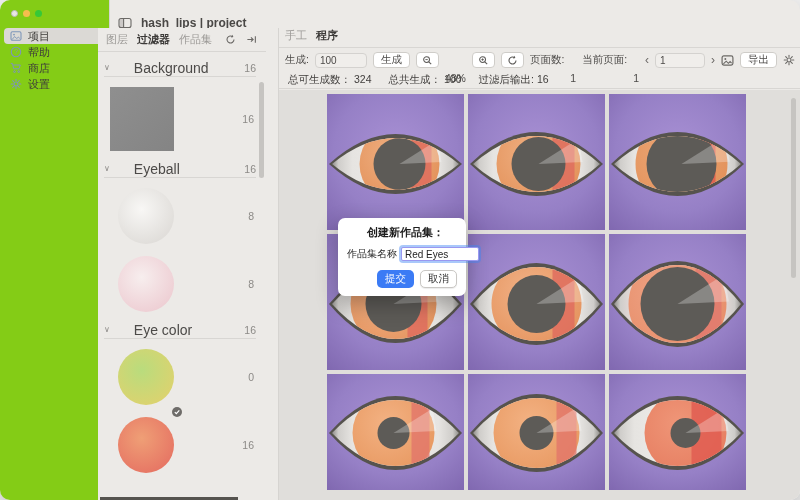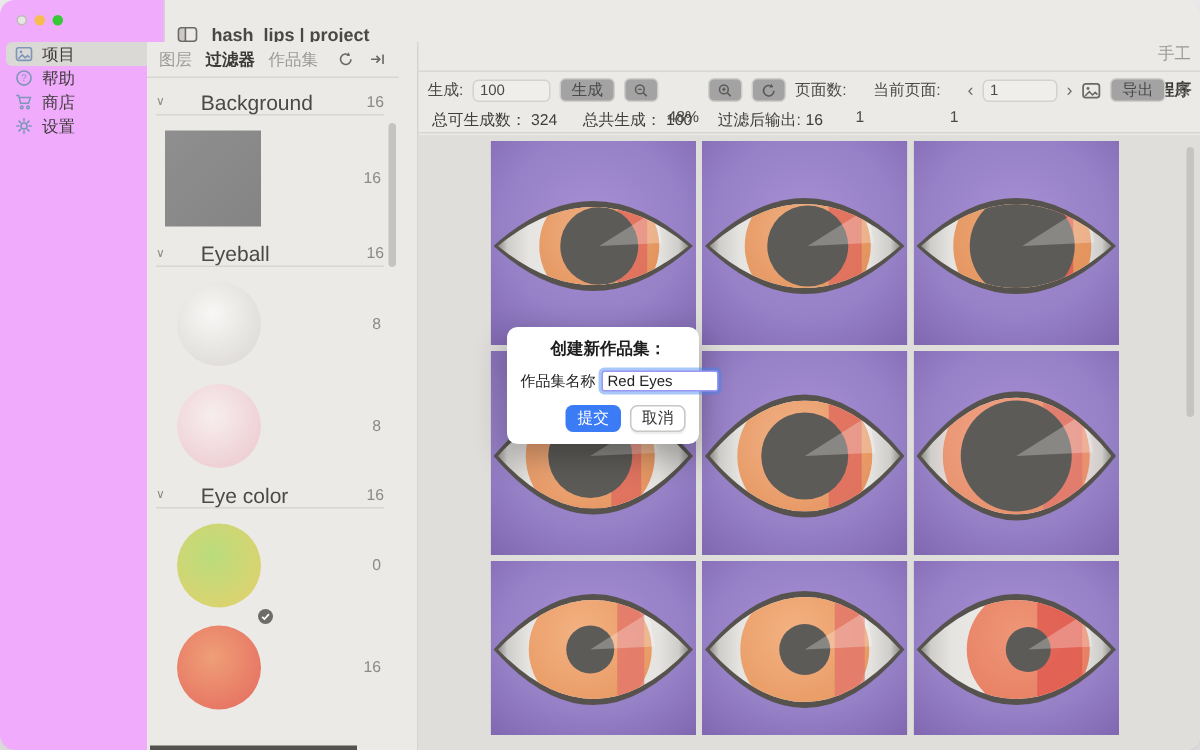--- a/index.html
+++ b/index.html
@@ -1,20 +1,20 @@
 <!DOCTYPE html>
 <html><head>
 <meta charset="utf-8">
 <style>
   html,body{margin:0;padding:0;background:#f2f2f2;font-family:"Liberation Sans","DejaVu Sans",sans-serif;}
   *{box-sizing:border-box;}
   .window{position:relative;width:800px;height:500px;background:#ECEAE7;border-radius:10px;overflow:hidden;box-shadow:0 10px 30px rgba(0,0,0,.25);}
 
   
-  .sidebar{position:absolute;left:0;top:0;width:110px;height:500px;background:#f0abfc;border-right:1px solid #D6D4D1;}
+  .sidebar{position:absolute;left:0;top:0;width:110px;height:500px;background:#84cc16;border-right:1px solid #D6D4D1;}
   .traffic{position:absolute;left:11px;top:10px;display:flex;gap:5px;}
   .light{width:7px;height:7px;border-radius:50%;}
   .light.close{background:#E8E6E3;border:1px solid #BDBBB8;}
   .light.min{background:#F6BD4E;}
   .light.max{background:#37C837;}
   .nav{position:absolute;left:0;top:28px;width:110px;}
   .nav-item{display:flex;align-items:center;gap:6px;height:16px;margin:0 4px;padding:0 6px;border-radius:4px;color:#3E3C3A;font-size:11px;}
   .nav-item.active{background:#DBD9D5;}
   .nav-icon{display:inline-flex;width:12px;height:12px;align-items:center;justify-content:center;flex:0 0 12px;}
 
@@ -37,29 +37,29 @@
   .sec-item{position:relative;margin:10px 10px 12px 12px;}
   .thumb-square{width:64px;height:64px;}
   .thumb-sphere{width:56px;height:56px;border-radius:50%;margin-left:8px;}
   .item-count{position:absolute;right:2px;top:50%;transform:translateY(-50%);font-size:10.5px;color:#8C8A87;}
   .check-badge{position:absolute;left:62px;top:-14px;width:10px;height:10px;}
   .panel-scrollbar{position:absolute;right:2px;top:29px;width:5px;height:96px;border-radius:3px;background:#C6C4C1;}
   .partial-item{position:absolute;left:2px;bottom:0;width:138px;height:3px;background:#55534F;}
 
   
   .main{position:absolute;left:278px;top:28px;right:0;bottom:0;background:#ECEAE7;border-left:1px solid #D6D4D1;}
-  .main-tabs{height:20px;display:flex;align-items:flex-end;gap:9px;padding:0 6px;border-bottom:1px solid #D8D6D3;flex-direction:column;}
+  .main-tabs{height:20px;display:flex;align-items:flex-start;gap:9px;padding:0 6px;border-bottom:1px solid #D8D6D3;}
   .mtab{font-size:11px;color:#9C9A97;}
   .mtab.active{color:#3C3A38;font-weight:700;}
   .toolbar{height:24px;display:flex;align-items:center;gap:6px;padding:0 6px;}
   .tb-label{font-size:10.5px;color:#4C4A48;white-space:nowrap;}
   .tb-value{font-size:10.5px;color:#4C4A48;margin-top:36px;}
   .tb-input{width:52px;height:15px;border:1px solid #D4D2CF;border-radius:4px;background:#F0EEEB;font-size:10px;color:#4C4A48;padding:0 4px;font-family:inherit;}
   .tb-input.small{width:50px;}
-  .chip{height:16px;display:inline-flex;align-items:center;justify-content:center;gap:3px;border:1px solid #CFCDC9;border-radius:4px;background:#a3a3a3;padding:0 7px;font-size:10.5px;color:#4C4A48;white-space:nowrap;}
+  .chip{height:16px;display:inline-flex;align-items:center;justify-content:center;gap:3px;border:1px solid #CFCDC9;border-radius:4px;background:#ffffff;padding:0 7px;font-size:10.5px;color:#4C4A48;white-space:nowrap;}
   .chip.icon-only{padding:0 5px;}
   .bare-icon{display:inline-flex;align-items:center;justify-content:center;width:14px;height:14px;color:#6B6966;font-size:12px;}
   .stats{height:17px;display:flex;align-items:center;gap:14px;padding:0 6px;font-size:10.5px;color:#403E3C;border-bottom:1px solid #D8D6D3;}
   .stat span{margin-left:3px;}
 
   
   .canvas{position:absolute;left:0;right:0;top:62px;bottom:0;background:#E0DEDB;overflow:hidden;}
   .tile{position:absolute;overflow:hidden;}
   .tile svg{display:block;}
   .main-scrollbar{position:absolute;right:4px;top:8px;width:5px;height:180px;border-radius:3px;background:#C6C4C1;}

